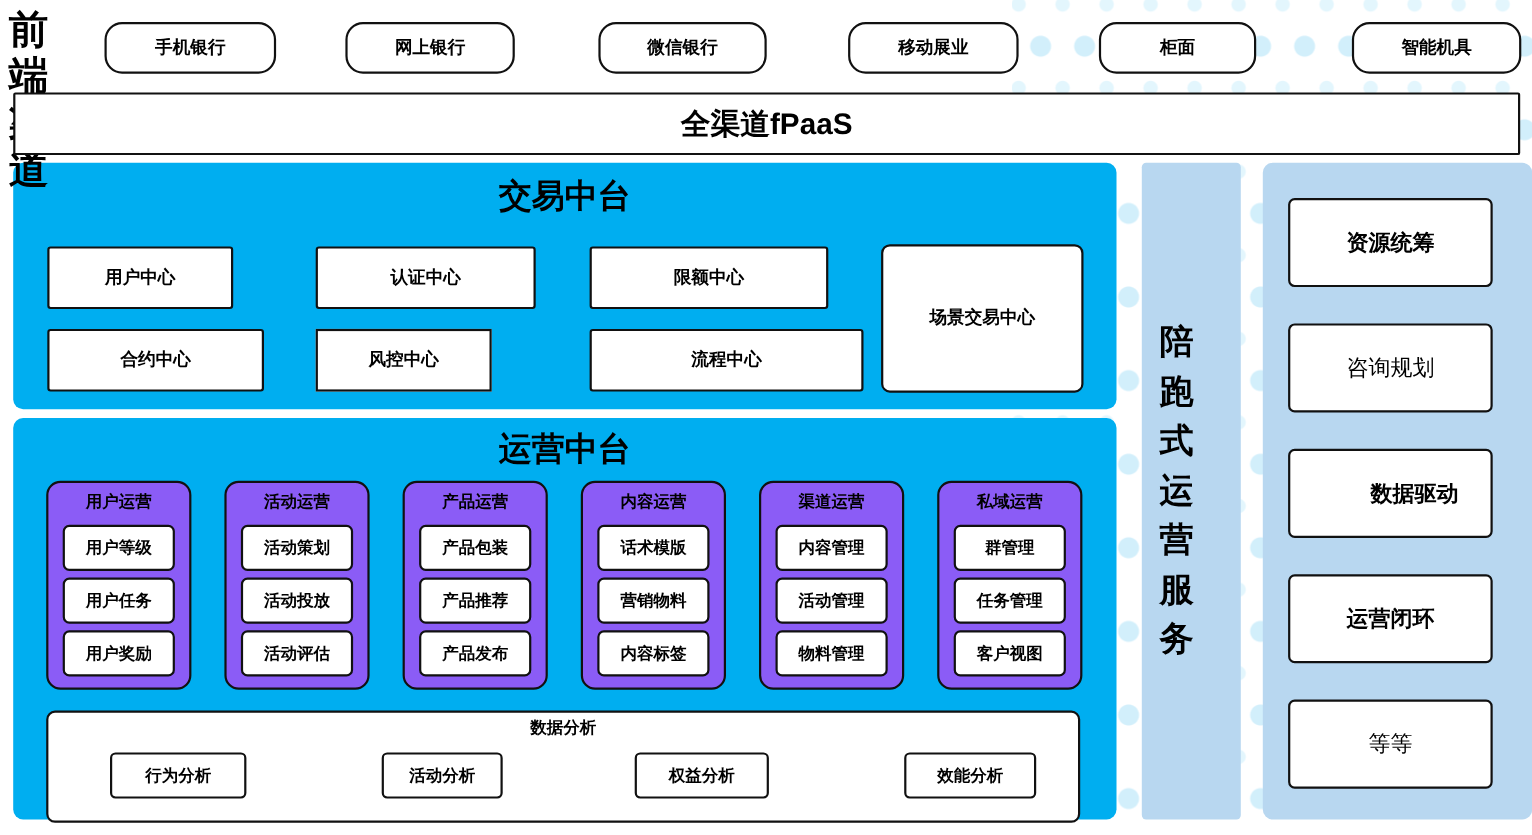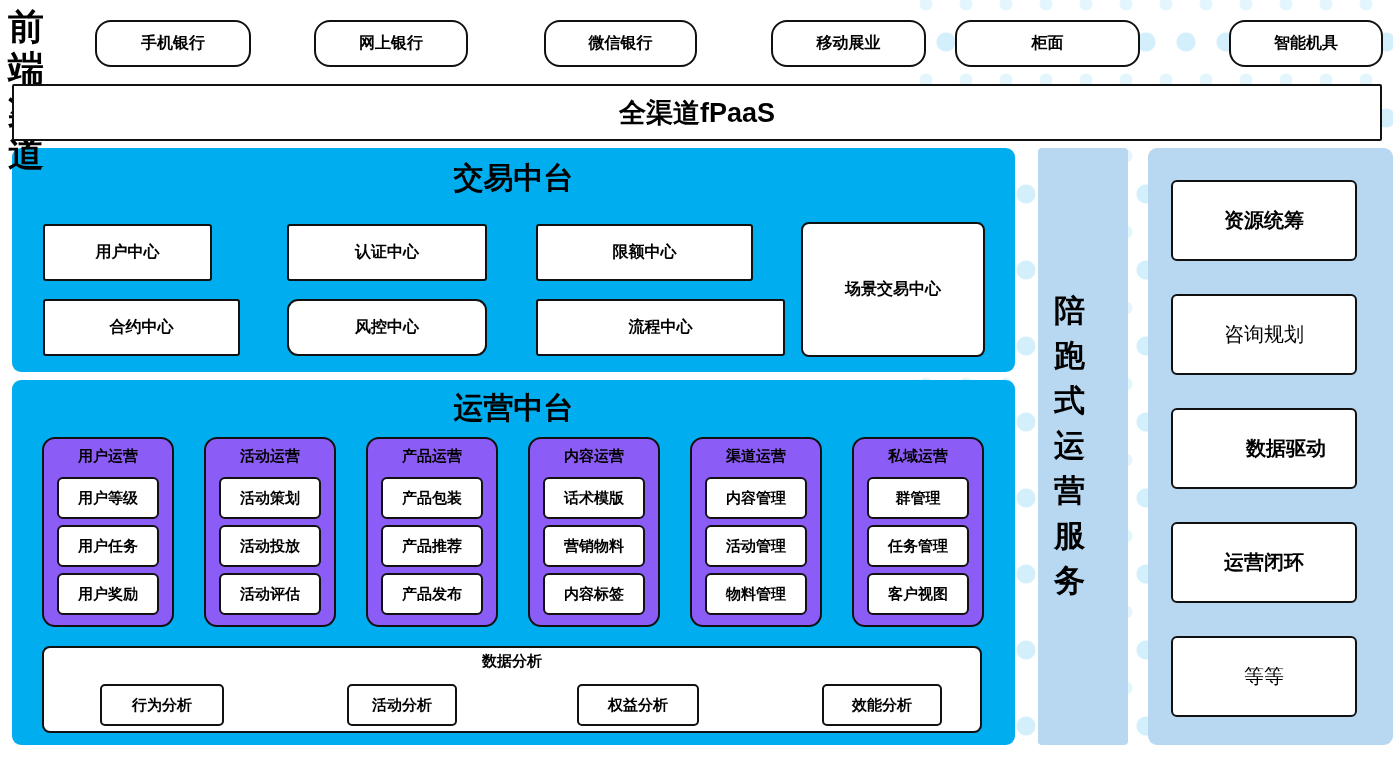--- a/index.html
+++ b/index.html
@@ -75,21 +75,21 @@
   }
   .group-title { font-size:15px; font-weight:600; margin-bottom:11px; }
   .group-item {
     width:102px; height:42px; margin-bottom:6px;
     background:#fff; border:2px solid #111; border-radius:6px;
     display:flex; align-items:center; justify-content:center;
     font-size:15px; font-weight:600;
   }
 
   .analysis-strip {
-    position:absolute; left:42px; top:646px; width:940px; height:87px;
+    position:absolute; left:42px; top:646px; width:940px; height:102px;
     background:#fff; border:2px solid #111; border-radius:8px;
     z-index:2;
   }
   .analysis-title {
     position:absolute; top:4px; left:0; width:100%;
     text-align:center; font-size:15px; font-weight:600;
   }
   .analysis-box {
     position:absolute; top:36px; height:42px;
     background:#fff; border:2px solid #111; border-radius:5px;
@@ -127,33 +127,33 @@
 <div class="stage">
 
   <div class="dots"></div>
 
   <div class="frontend-label">前端渠道</div>
 
   <div class="wbox" style="left:95px;  top:20px; width:156px; height:47px;">手机银行</div>
   <div class="wbox" style="left:314px; top:20px; width:154px; height:47px;">网上银行</div>
   <div class="wbox" style="left:544px; top:20px; width:153px; height:47px;">微信银行</div>
   <div class="wbox" style="left:771px; top:20px; width:155px; height:47px;">移动展业</div>
-  <div class="wbox" style="left:955px; top:20px; width:185px; height:47px;">柜面</div>
+  <div class="wbox" style="left:999px; top:20px; width:143px; height:47px;">柜面</div>
   <div class="wbox" style="left:1229px;top:20px; width:154px; height:47px;">智能机具</div>
 
   <div class="fpaas-bar">全渠道fPaaS</div>
 
   <div class="panel" style="left:12px; top:148px; width:1003px; height:224px;"></div>
   <div class="panel-title" style="left:12px; top:158px; width:1003px;">交易中台</div>
 
   <div class="wbox" style="left:43px;  top:224px; width:169px; height:57px; border-radius:3px;">用户中心</div>
   <div class="wbox" style="left:287px; top:224px; width:200px; height:57px; border-radius:3px;">认证中心</div>
   <div class="wbox" style="left:536px; top:224px; width:217px; height:57px; border-radius:3px;">限额中心</div>
   <div class="wbox" style="left:43px;  top:299px; width:197px; height:57px; border-radius:3px;">合约中心</div>
-  <div class="wbox" style="left:287px; top:299px; width:200px; height:57px; border-radius:11px;">风控中心</div>
+  <div class="wbox" style="left:287px; top:299px; width:160px; height:57px; border-radius:0;">风控中心</div>
   <div class="wbox" style="left:536px; top:299px; width:249px; height:57px; border-radius:3px;">流程中心</div>
   <div class="wbox scene-box" style="left:801px; top:222px; width:184px; height:135px;">场景交易中心</div>
 
   <div class="panel" style="left:12px; top:380px; width:1003px; height:365px;"></div>
   <div class="panel-title" style="left:12px; top:388px; width:1003px;">运营中台</div>
 
   <div class="group" style="left:42px;">
     <div class="group-title">用户运营</div>
     <div class="group-item">用户等级</div>
     <div class="group-item">用户任务</div>

